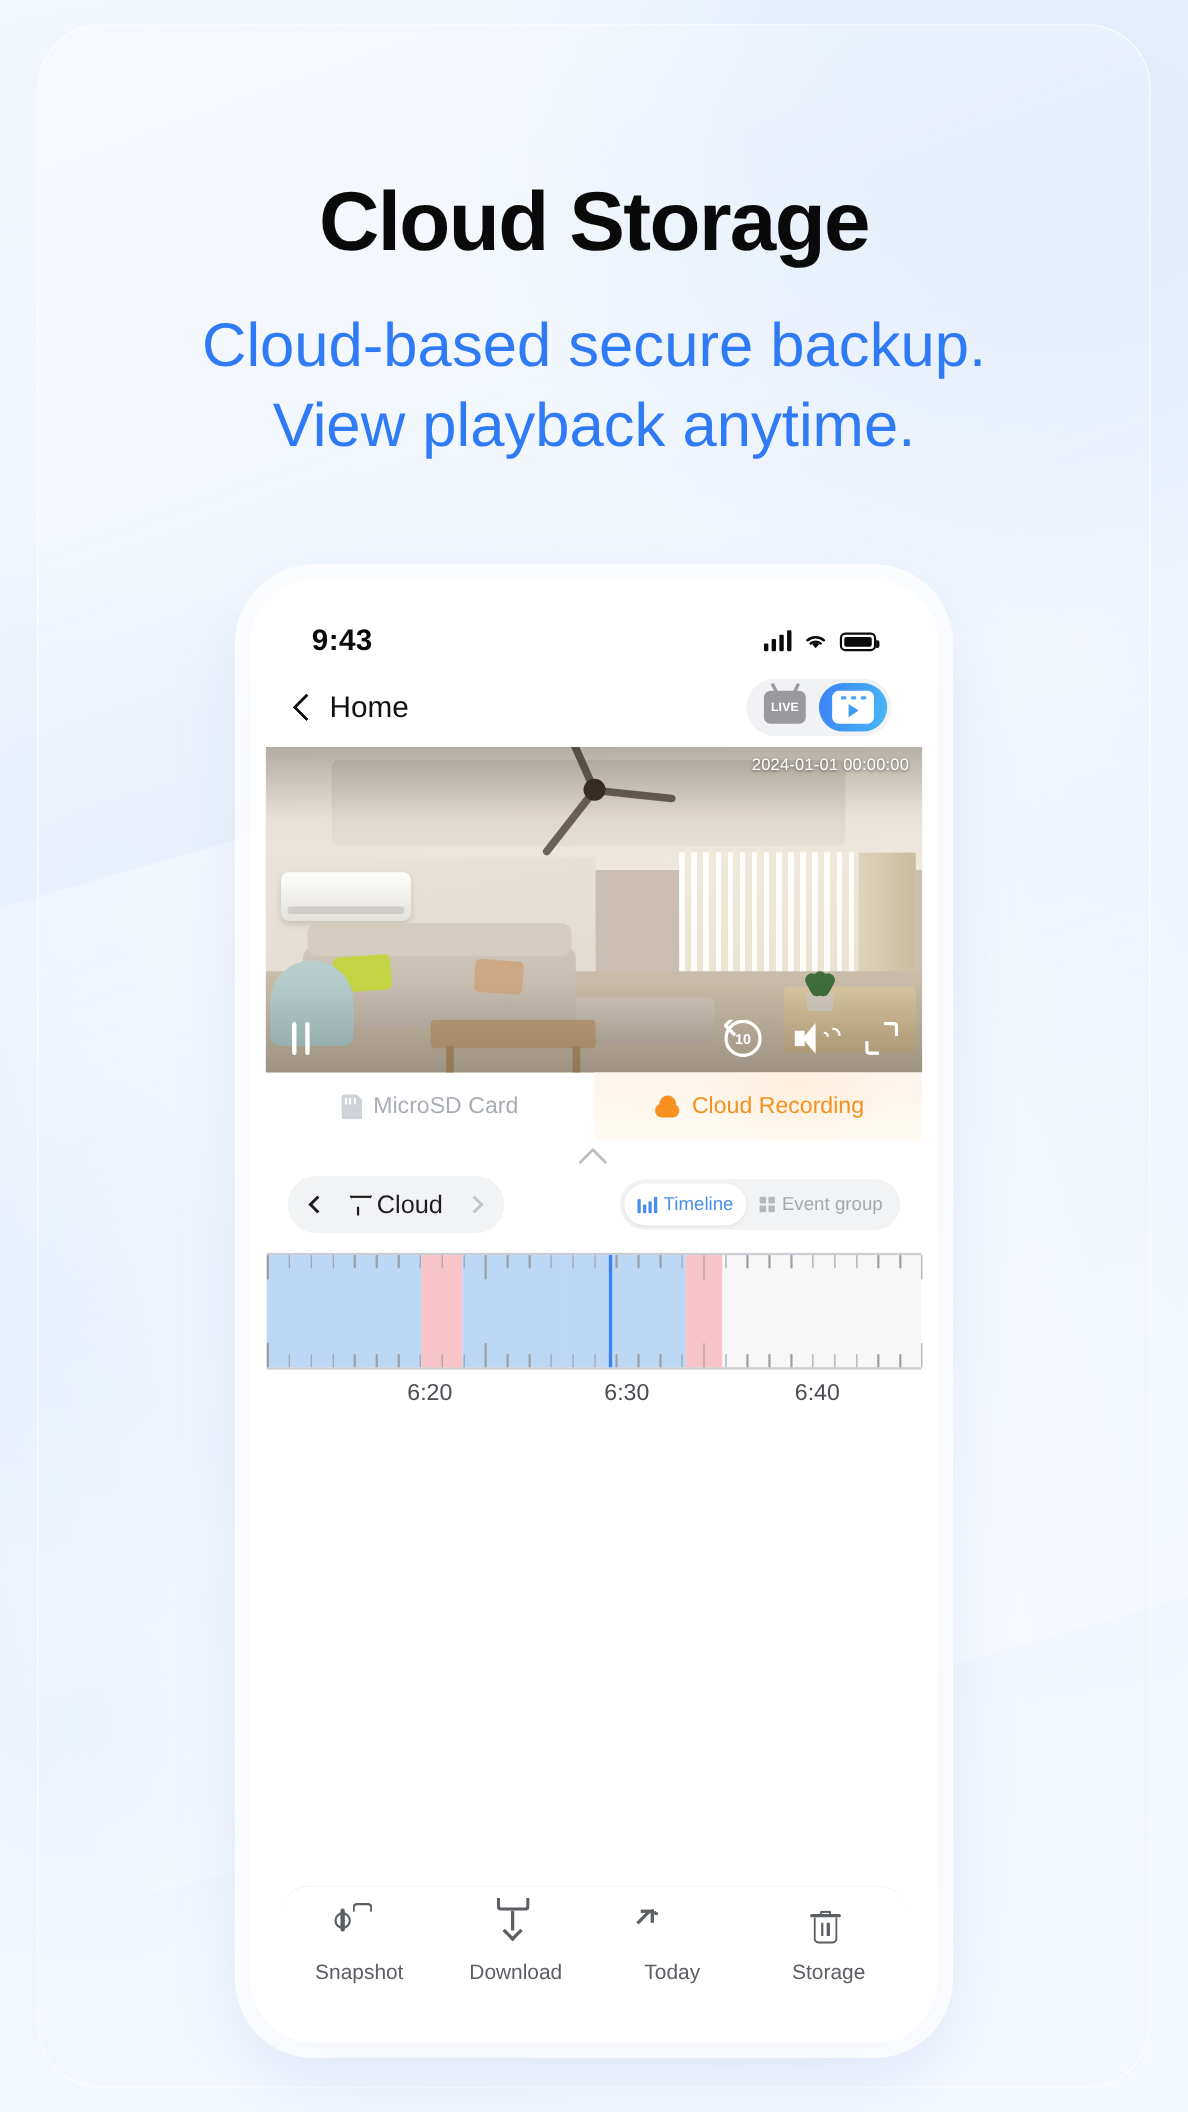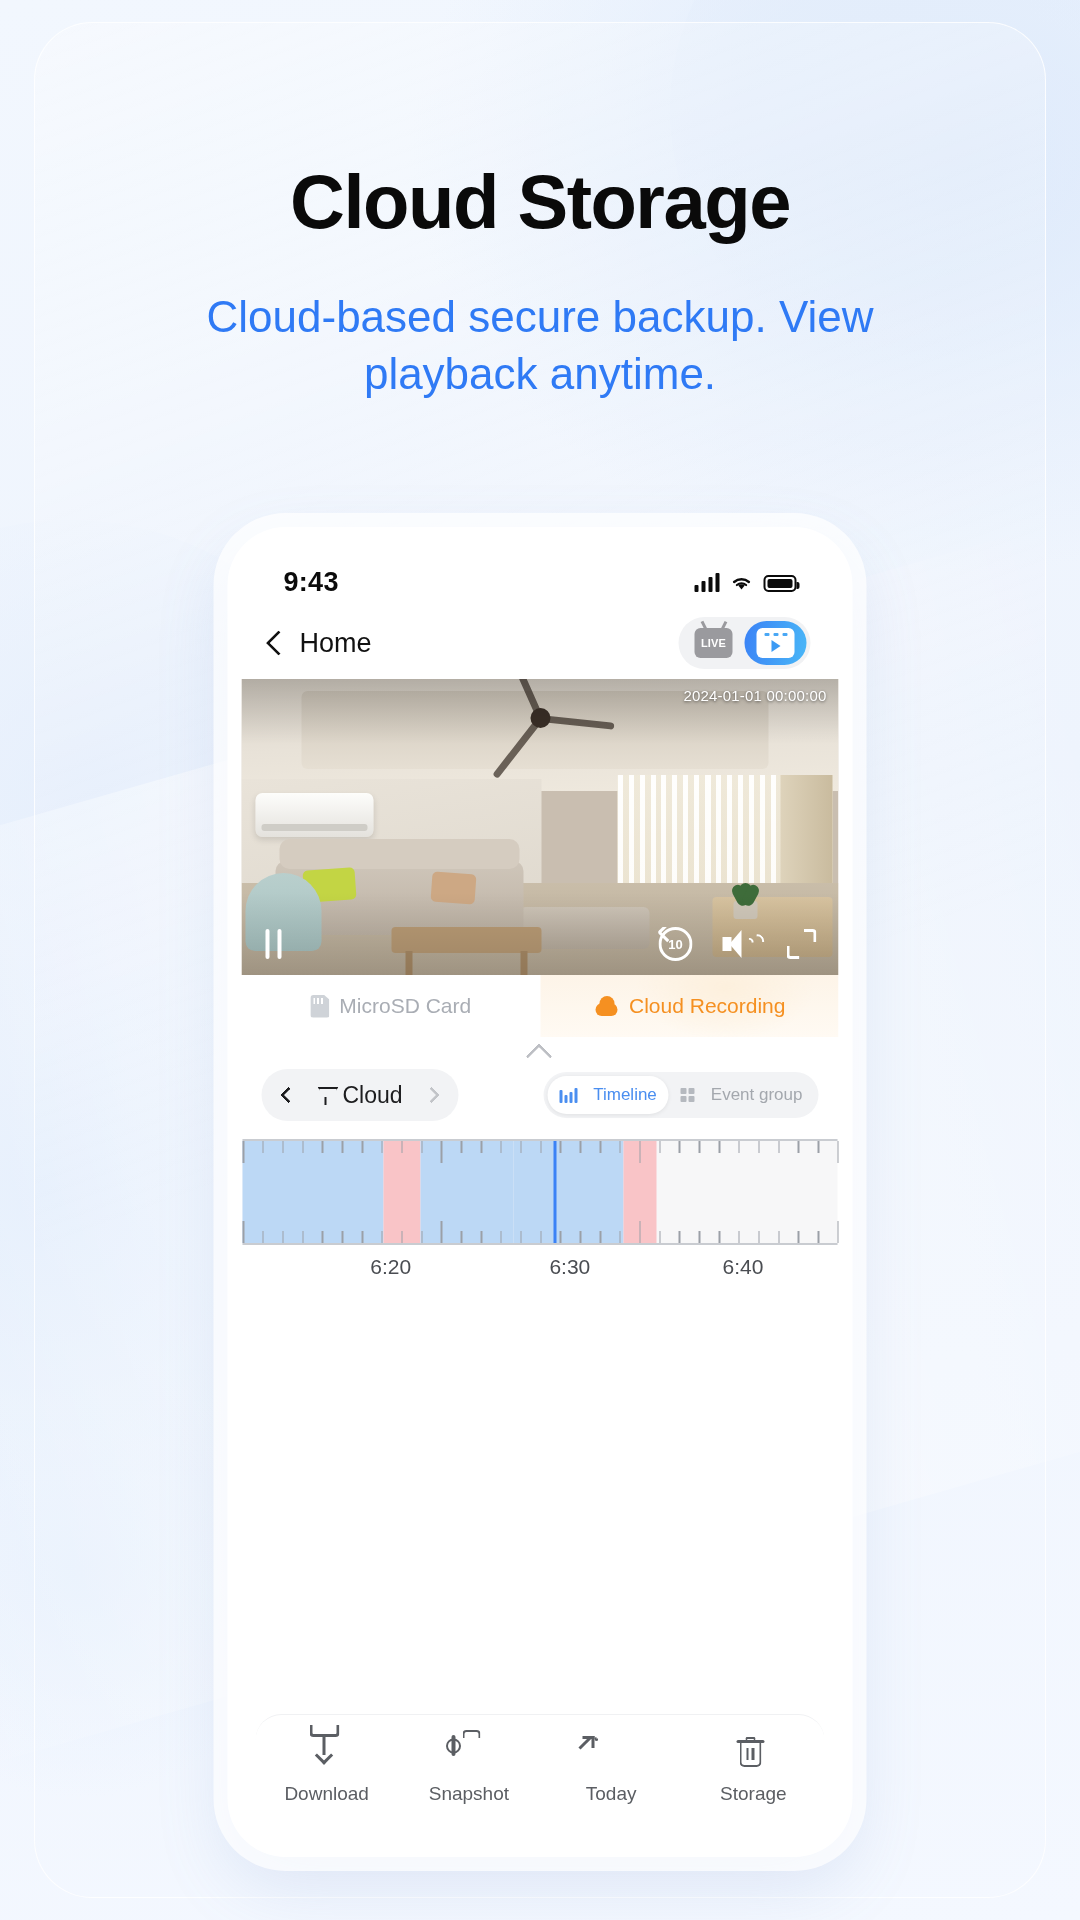--- a/index.html
+++ b/index.html
@@ -39,21 +39,21 @@
     background: linear-gradient(160deg, rgba(255,255,255,.30), rgba(255,255,255,0) 55%);
   }
 
   
   .headline { position: absolute; left: 0; right: 0; top: 160px; text-align: center; }
   .title {
     font-size: 76px; font-weight: 700; color: #0a0a0a;
     letter-spacing: -1.5px; line-height: 1.1;
   }
   .subtitle {
-    margin-top: 44px; font-size: 44px; color: #2f7af5;
+    margin-top: 34px; font-size: 56px; color: #2f7af5;
     line-height: 1.3; font-weight: 400;
     max-width: 760px; margin-left: auto; margin-right: auto;
   }
 
   
   .phone {
     position: absolute; left: 50%; transform: translateX(-50%);
     top: 527px; width: 625px; height: 1330px;
     background: #ffffff; border-radius: 58px;
     box-shadow: 0 0 0 14px rgba(255,255,255,.72), 0 26px 70px rgba(110,145,200,.18);
@@ -258,21 +258,21 @@
   .dp-mid { display:flex; align-items:center; gap: 8px; padding: 0 8px; }
   .funnel { width: 17px; height: 19px; position: relative; }
   .funnel::before { content:""; position:absolute; left:0; top:1px; width:17px; height:11px;
     border:2px solid #1d1d1f; border-bottom:none;
     clip-path: polygon(0 0, 100% 0, 62% 100%, 38% 100%); }
   .funnel::after { content:""; position:absolute; left:7px; top:11px; width:2px; height:8px;
     background:#1d1d1f; }
   .dp-label { font-size: 23px; color:#1d1d1f; }
   .viewtoggle { display:flex; align-items:center; background:#f2f3f5; border-radius: 26px;
     height: 46px; padding: 4px; }
-  .vt { display:flex; align-items:center; gap: 16px; padding: 0 12px; height: 38px;
+  .vt { display:flex; align-items:center; gap: 6px; padding: 0 12px; height: 38px;
     border-radius: 22px; font-size: 17px; color:#a4a8ae; }
   .vt.active { background:#fff; color:#4a8ef0; box-shadow: 0 1px 4px rgba(0,0,0,.08); }
   .tl-ic { display:flex; align-items:flex-end; gap:2px; height: 16px; }
   .tl-ic i { width:3px; background:#4a8ef0; border-radius:1px; display:block; }
   .tl-ic i:nth-child(1){ height:13px; } .tl-ic i:nth-child(2){ height:8px; }
   .tl-ic i:nth-child(3){ height:11px; } .tl-ic i:nth-child(4){ height:15px; }
   .grid-ic { display:grid; grid-template-columns: 6px 6px; grid-template-rows: 6px 6px; gap:2px; }
   .grid-ic i { background:#b5b9bf; border-radius:1px; display:block; }
 
   
@@ -580,26 +580,26 @@
           <span style="left:55%">6:30</span>
           <span style="left:84%">6:40</span>
         </div>
       </div>
 
       <div class="sheet-body"></div>
     </div>
 
     <div class="actionbar">
       <div class="action">
+        <span class="ic"><span class="cam"></span></span>
+        <span class="lbl">Snapshot</span>
+      </div>
+      <div class="action">
         <span class="ic"><span class="dl"><i></i><b></b><u></u></span></span>
         <span class="lbl">Download</span>
-      </div>
-      <div class="action">
-        <span class="ic"><span class="cam"></span></span>
-        <span class="lbl">Snapshot</span>
       </div>
       <div class="action">
         <span class="ic"><span class="sh"><span class="circ"></span><span class="arr"></span></span></span>
         <span class="lbl">Today</span>
       </div>
       <div class="action">
         <span class="ic"><span class="tr"><span class="hdl"></span><span class="lid"></span><span class="can"></span></span></span>
         <span class="lbl">Storage</span>
       </div>
     </div>

